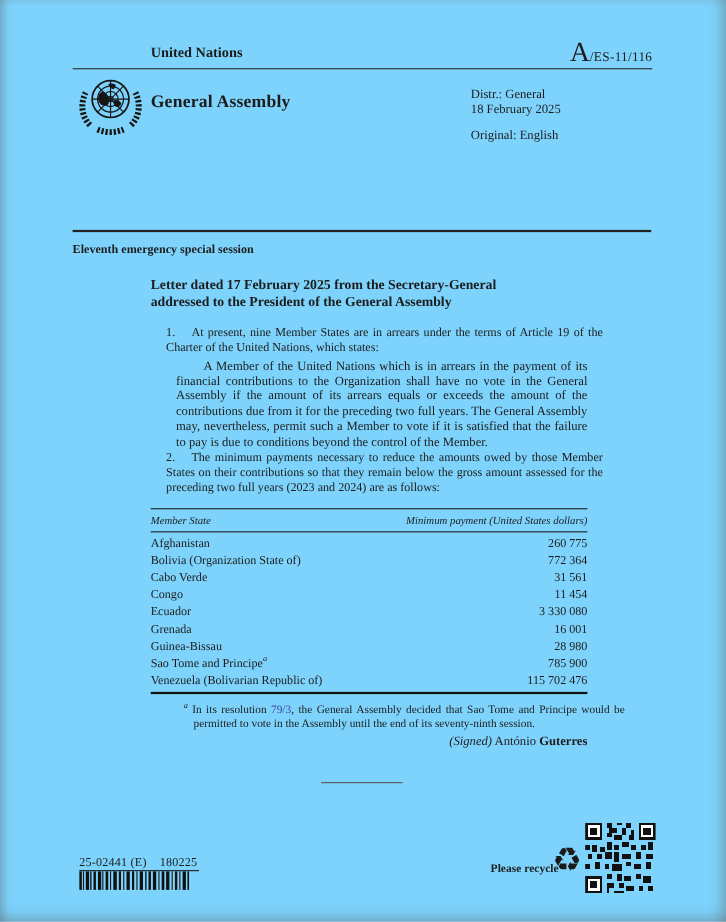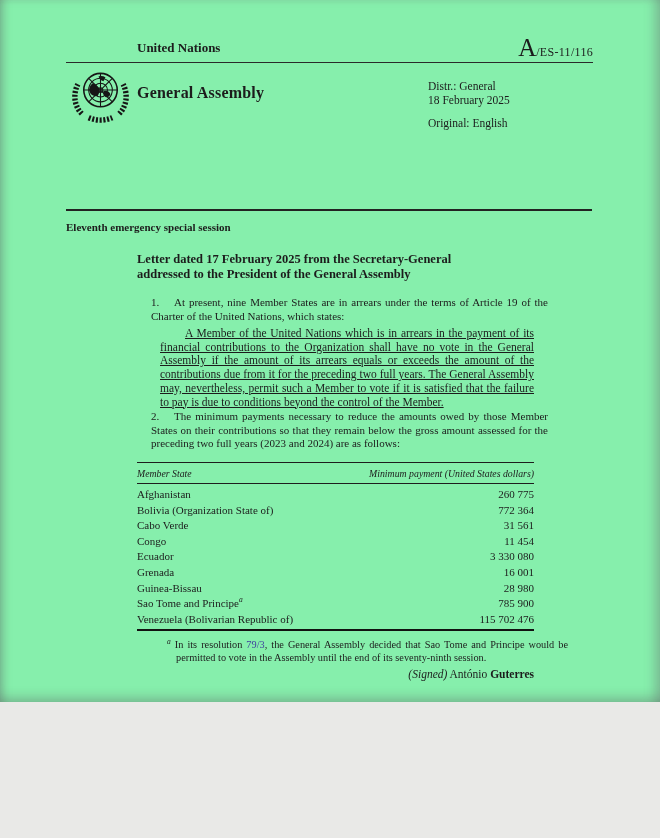--- a/index.html
+++ b/index.html
@@ -1,17 +1,17 @@
 <!DOCTYPE html>
 <html><head>
 <meta charset="utf-8">
 <style>
   html,body{margin:0;padding:0;background:#e9e9e7;}
   .page{
-    position:relative;width:660px;height:702px;background:#86efac;
+    position:relative;width:660px;height:838px;background:#7dd3fc;
     font-family:"Liberation Serif","DejaVu Serif",serif;color:#1c1c1c;
     overflow:hidden;
     box-shadow:
       inset 10px 0 9px -7px rgba(90,90,95,.40),
       inset -13px 0 11px -8px rgba(100,100,105,.38),
       inset 0 -13px 11px -8px rgba(95,95,100,.33),
       inset 0 7px 7px -6px rgba(120,120,125,.18);
   }
   .abs{position:absolute;}
   
@@ -24,21 +24,21 @@
   .ga-title{left:137px;top:84px;font-weight:bold;font-size:16px;letter-spacing:.2px;}
   .distr{left:428px;top:80px;font-size:11.5px;line-height:13.5px;}
   .original{left:428px;top:117px;font-size:11.5px;}
   .rule-session{left:66px;top:209px;width:526px;height:0;border-top:2.6px solid #222;}
   .session{left:66px;top:221px;font-weight:bold;font-size:11px;}
   
   .heading{left:137px;top:252px;width:420px;font-weight:bold;font-size:12.5px;line-height:15px;}
   .para{left:151px;width:397px;font-size:11px;line-height:13.7px;text-align:justify;}
   .para .pnum{display:inline-block;width:23px;}
   .p1{top:296px;}
-  .quote{left:160px;top:327px;width:374px;font-size:11.5px;line-height:13.7px;text-align:justify;text-indent:25px;text-decoration:underline;}
+  .quote{left:160px;top:327px;width:374px;font-size:11.5px;line-height:13.7px;text-align:justify;text-indent:25px;}
   .p2{top:410px;}
   
   .arrears-table{left:137px;top:462px;width:397px;border-top:1.6px solid #1d1d1d;text-align:right;}
   .thead{display:flex;justify-content:space-between;font-style:italic;font-size:9.8px;
          padding:5px 0 4px 0;border-bottom:1.1px solid #1d1d1d;}
   .tbody{padding:3px 0 2px 0;border-bottom:2.4px solid #111;}
   .trow{display:flex;justify-content:space-between;font-size:11px;line-height:15.6px;}
   .tnote{font-style:italic;font-size:7.5px;vertical-align:super;line-height:0;}
   
   .footnote{left:143px;top:635px;width:392px;font-size:10.3px;line-height:13px;

